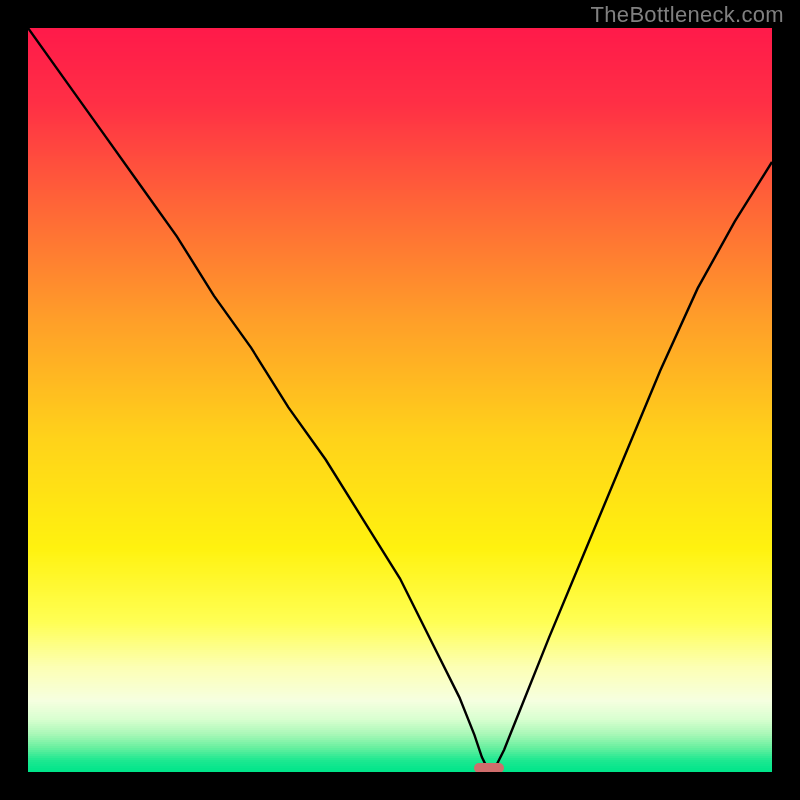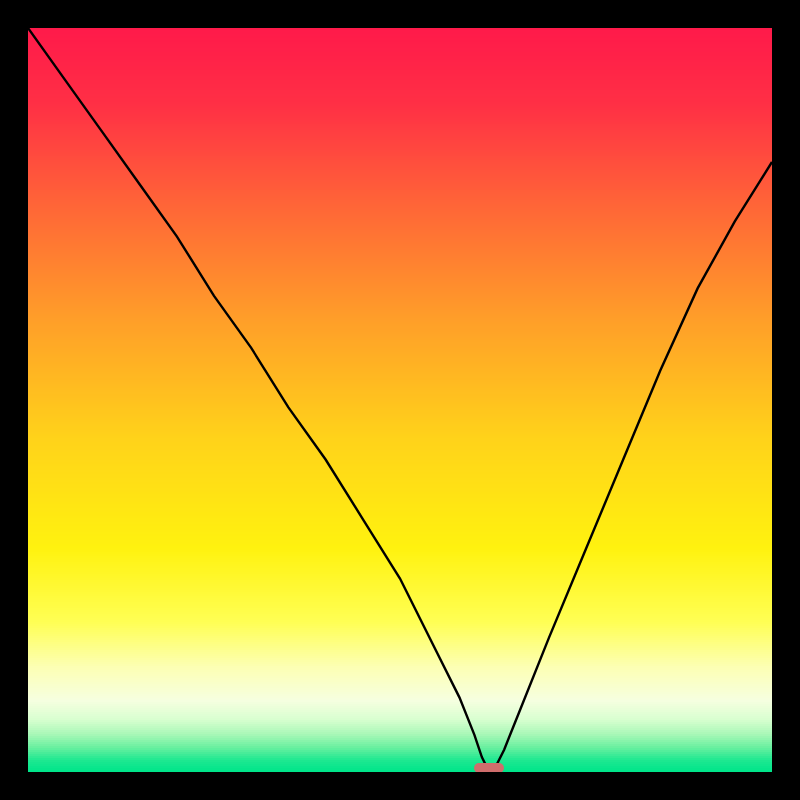--- a/index.html
+++ b/index.html
@@ -61,20 +61,21 @@
     background: #cf6d6c;
     z-index: 6;
     transform: translate(-50%, -50%);
   }
 </style>
 </head>
 <body>
 
 <div class="frame">
 
+  <div class="watermark">TheBottleneck.com</div>
 
   <div class="plot-area">
 
     <div class="gradient-stack" id="gradient-stack">
         <div class="grad-row" style="height:2px;background:rgb(255,26,74)"></div>
         <div class="grad-row" style="height:2px;background:rgb(255,27,74)"></div>
         <div class="grad-row" style="height:2px;background:rgb(255,27,74)"></div>
         <div class="grad-row" style="height:2px;background:rgb(255,28,74)"></div>
         <div class="grad-row" style="height:2px;background:rgb(255,28,73)"></div>
         <div class="grad-row" style="height:2px;background:rgb(255,29,73)"></div>

